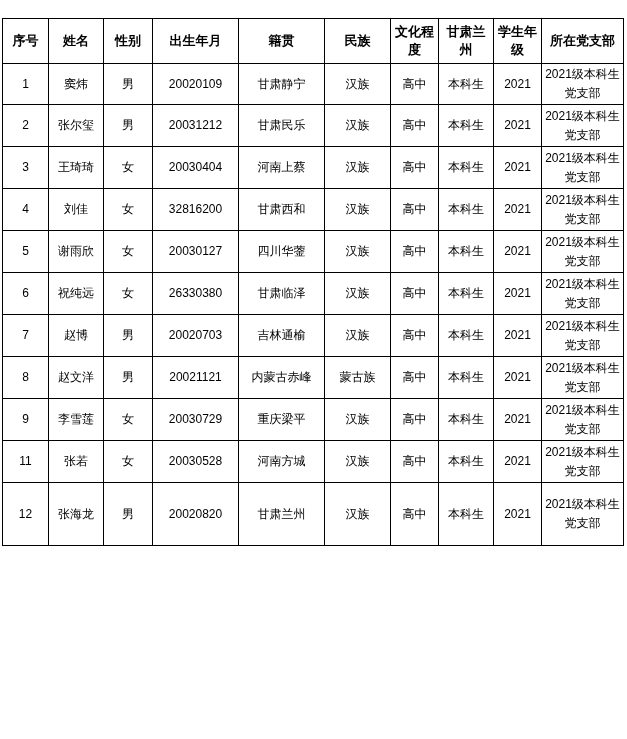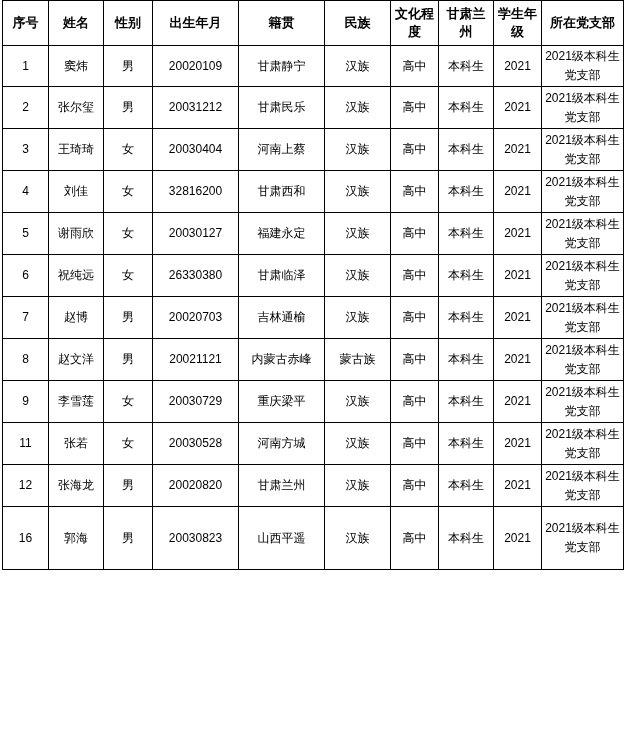--- a/index.html
+++ b/index.html
@@ -14,21 +14,21 @@
   .sheet {
     width: 627px;
     height: 739px;
     overflow: hidden;
     background: #ffffff;
   }
   table.roster {
     border-collapse: collapse;
     table-layout: fixed;
     margin-left: 2px;
-    margin-top: 0;
+    margin-top: 18px;
     padding-left: 33px;
   }
   table.roster th, table.roster td {
     border: 1px solid #000000;
     text-align: center;
     vertical-align: middle;
     padding: 1px 2px;
     font-size: 12px;
     line-height: 1.6;
     word-break: break-all;
@@ -138,21 +138,21 @@
     <td>本科生</td>
     <td>2021</td>
     <td>2021级本科生党支部</td>
   </tr>
 
   <tr>
     <td>5</td>
     <td>谢雨欣</td>
     <td>女</td>
     <td>20030127</td>
-    <td>福建永定</td>
+    <td>四川华蓥</td>
     <td>汉族</td>
     <td>高中</td>
     <td>本科生</td>
     <td>2021</td>
     <td>2021级本科生党支部</td>
   </tr>
 
   <tr>
     <td>6</td>
     <td>祝纯远</td>
@@ -228,27 +228,15 @@
     <td>汉族</td>
     <td>高中</td>
     <td>本科生</td>
     <td>2021</td>
     <td>2021级本科生党支部</td>
   </tr>
 
 
 
 
-  <tr>
-    <td>16</td>
-    <td>郭海</td>
-    <td>男</td>
-    <td>20030823</td>
-    <td>山西平遥</td>
-    <td>汉族</td>
-    <td>高中</td>
-    <td>本科生</td>
-    <td>2021</td>
-    <td>2021级本科生党支部</td>
-  </tr>
 </tbody>
   </table>
 </div>
 
 </body></html>

